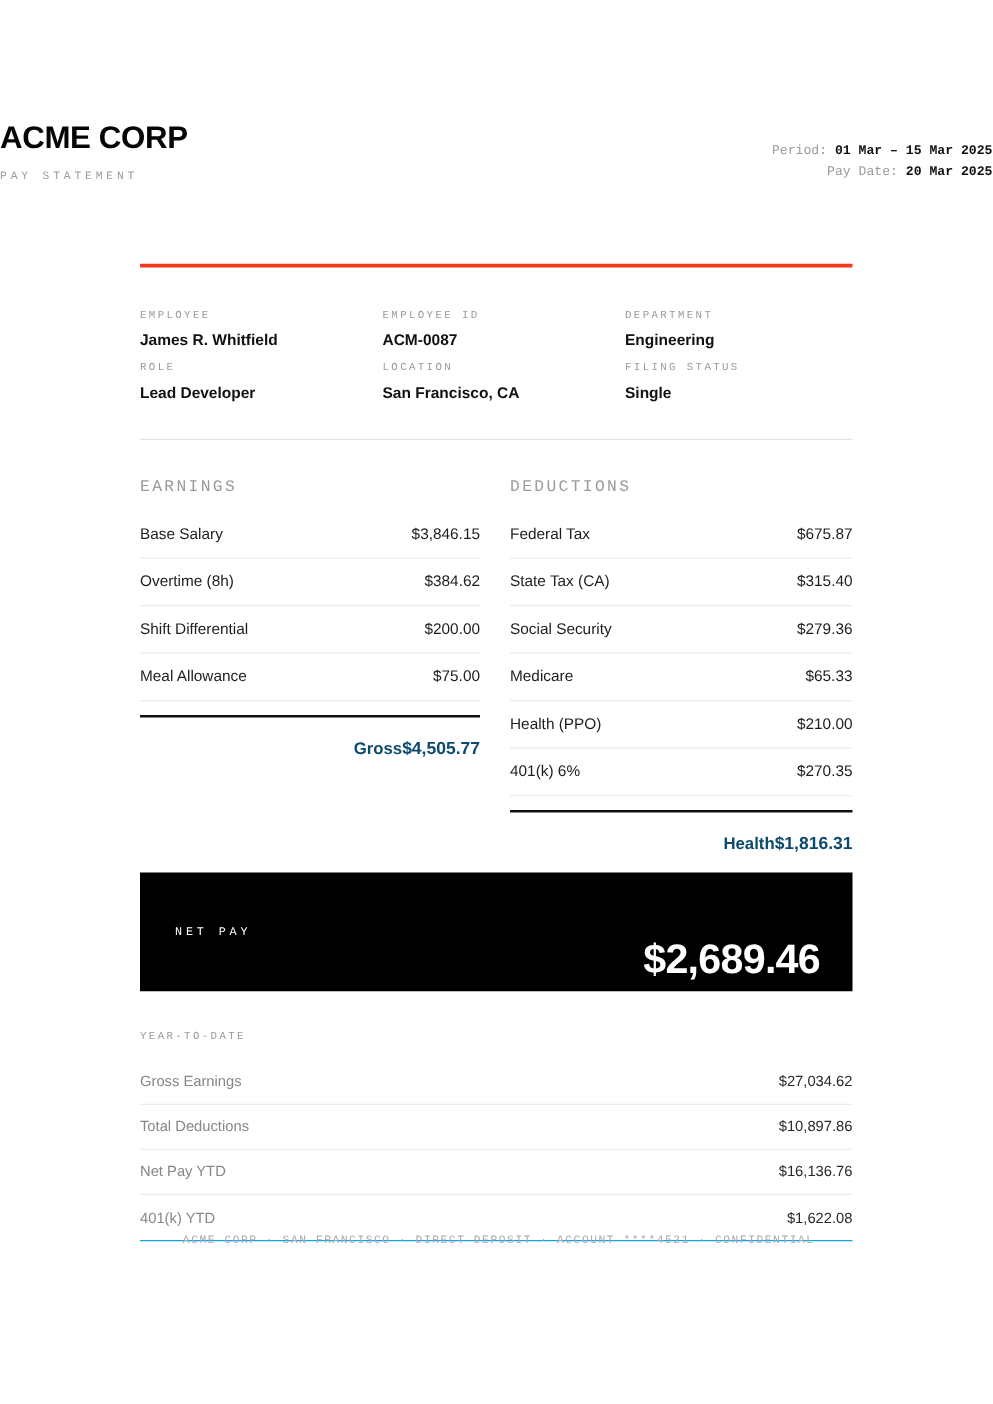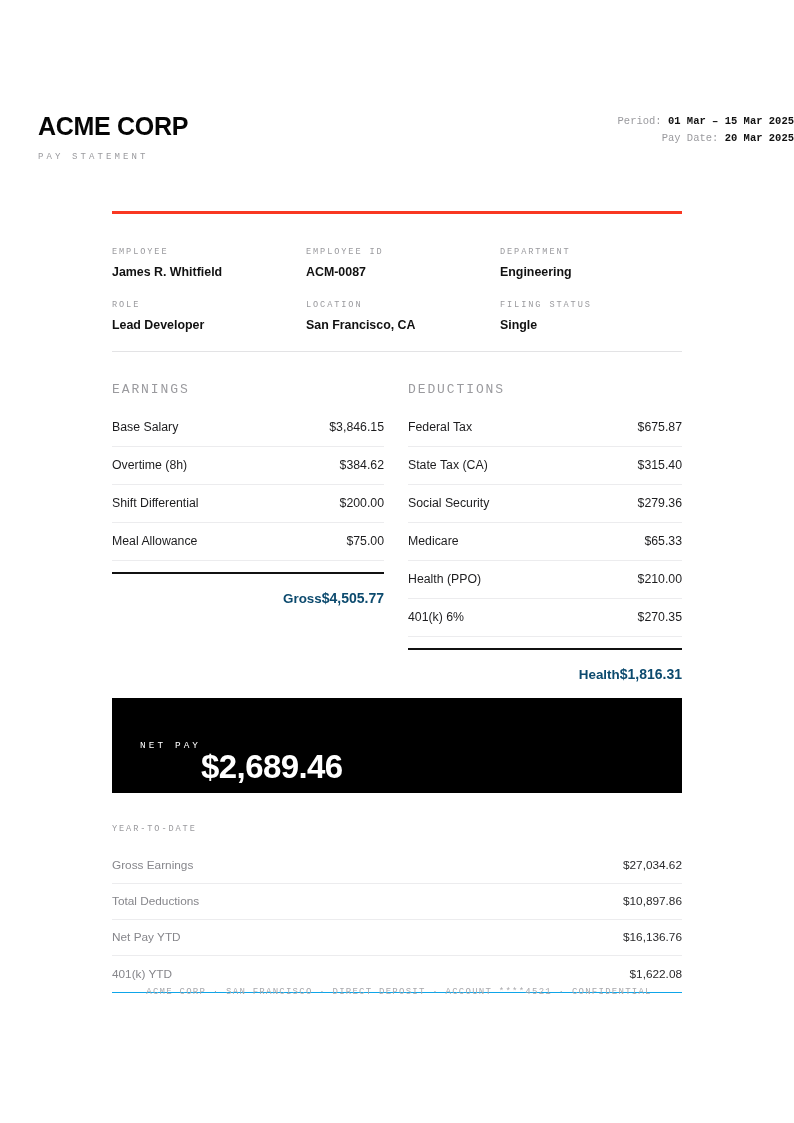--- a/index.html
+++ b/index.html
@@ -13,22 +13,21 @@
     height: 1123px;
     position: relative;
     font-family: "Liberation Sans", sans-serif;
     -webkit-font-smoothing: antialiased;
     color: #111111;
     overflow: hidden;
   }
   .brand-block {
     position: absolute;
     left: 0;
-    top: 113px;
-    padding-left: 38px;
+    top: 97px;
   }
   .company-name {
     font-family: "Liberation Sans", sans-serif;
     font-size: 25px;
     font-weight: bold;
     letter-spacing: -0.3px;
     color: #050505;
     line-height: 26px;
     margin: 0;
   }
@@ -66,21 +65,21 @@
   
   .employee-section {
     position: absolute;
     left: 112px;
     top: 247px;
     width: 570px;
   }
   .emp-grid {
     display: grid;
     grid-template-columns: 194px 194px 182px;
-    row-gap: 21px;
+    row-gap: 10px;
   }
   .emp-field { }
   .field-label {
     font-family: "Liberation Mono", monospace;
     font-size: 8.6px;
     letter-spacing: 1.9px;
     color: #9a9a9e;
     text-transform: uppercase;
     line-height: 11px;
   }
@@ -156,20 +155,21 @@
   
   .netpay {
     position: absolute;
     left: 112px;
     top: 698px;
     width: 570px;
     height: 95px;
     background: #000000;
     display: flex;
     align-items: center;
+    justify-content: space-between;
     box-sizing: border-box;
     padding: 0 26px 0 28px;
   }
   .netpay-label {
     font-family: "Liberation Mono", monospace;
     font-size: 9.4px;
     letter-spacing: 3.1px;
     color: #ffffff;
     text-transform: uppercase;
   }

